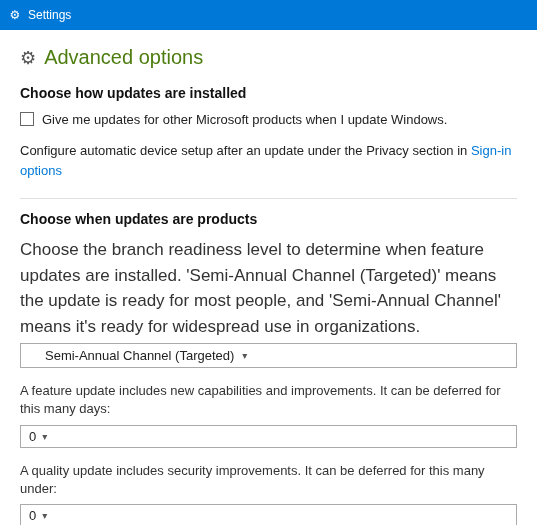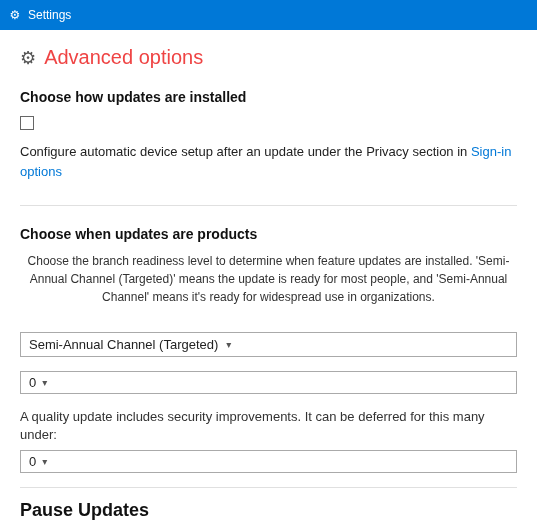--- a/index.html
+++ b/index.html
@@ -55,29 +55,29 @@
 
     .gear-icon {
       font-size: 18px;
       margin-right: 8px;
       color: #555;
     }
 
     .page-title-text {
       font-size: 20px;
       font-weight: 300;
-      color: #ef4444;
+      color: #4d7c0f;
     }
 
     .section-title {
       font-size: 14px;
       font-weight: 600;
       color: #111;
       margin-bottom: 10px;
-      margin-top: 20px;
+      margin-top: 8px;
     }
 
     .checkbox-row {
       display: flex;
       align-items: flex-start;
       margin-bottom: 12px;
     }
 
     .checkbox {
       width: 14px;
@@ -92,53 +92,52 @@
 
     .checkbox-label {
       font-size: 13px;
       color: #222;
       line-height: 1.4;
     }
 
     .config-text {
       font-size: 13px;
       color: #222;
-      margin-bottom: 24px;
+      margin-bottom: 18px;
       line-height: 1.5;
     }
 
     .link {
       color: #0078d7;
       text-decoration: none;
       cursor: pointer;
     }
 
     .divider {
       border: none;
       border-top: 1px solid #e0e0e0;
       margin: 12px 0;
     }
 
     .description-text {
-      font-size: 12px;
+      font-size: 17px;
       color: #333;
       line-height: 1.5;
-      margin-bottom: 26px;
-      text-align: center;
+      margin-bottom: 4px;
     }
 
     .dropdown-container {
       margin-bottom: 14px;
     }
 
     .dropdown {
       display: flex;
       align-items: center;
       border: 1px solid #aaa;
-      padding: 4px 8px;
+      padding: 4px 24px;
       background: white;
       cursor: pointer;
       min-width: 200px;
       font-size: 13px;
       color: #222;
       position: relative;
     }
 
     .dropdown-arrow {
       margin-left: 8px;
@@ -196,20 +195,21 @@
   <div class="page-title">
     <span class="gear-icon">⚙</span>
     <span class="page-title-text">Advanced options</span>
   </div>
 
   <div>
     <div class="section-title">Choose how updates are installed</div>
 
     <div class="checkbox-row">
       <div class="checkbox"></div>
+      <span class="checkbox-label">Give me updates for other Microsoft products when I update Windows.</span>
     </div>
 
     <div class="config-text">
       <span>Configure automatic device setup after an update under the Privacy section in </span><a class="link">Sign-in options</a>
     </div>
   </div>
 
   <hr class="divider">
 
   <div>
@@ -218,20 +218,21 @@
     <div class="description-text">Choose the branch readiness level to determine when feature updates are installed. 'Semi-Annual Channel (Targeted)' means the update is ready for most people, and 'Semi-Annual Channel' means it's ready for widespread use in organizations.</div>
 
     <div class="dropdown-container">
       <div class="dropdown">
         <span>Semi-Annual Channel (Targeted)</span>
         <span class="dropdown-arrow">▾</span>
       </div>
     </div>
 
     <div class="defer-row">
+      <div class="defer-label">A feature update includes new capabilities and improvements. It can be deferred for this many days:</div>
       <div class="small-dropdown">
         <span>0</span>
         <span class="small-dropdown-arrow">▾</span>
       </div>
     </div>
 
     <div class="defer-row">
       <div class="defer-label">A quality update includes security improvements. It can be deferred for this many under:</div>
       <div class="small-dropdown">
         <span>0</span>

